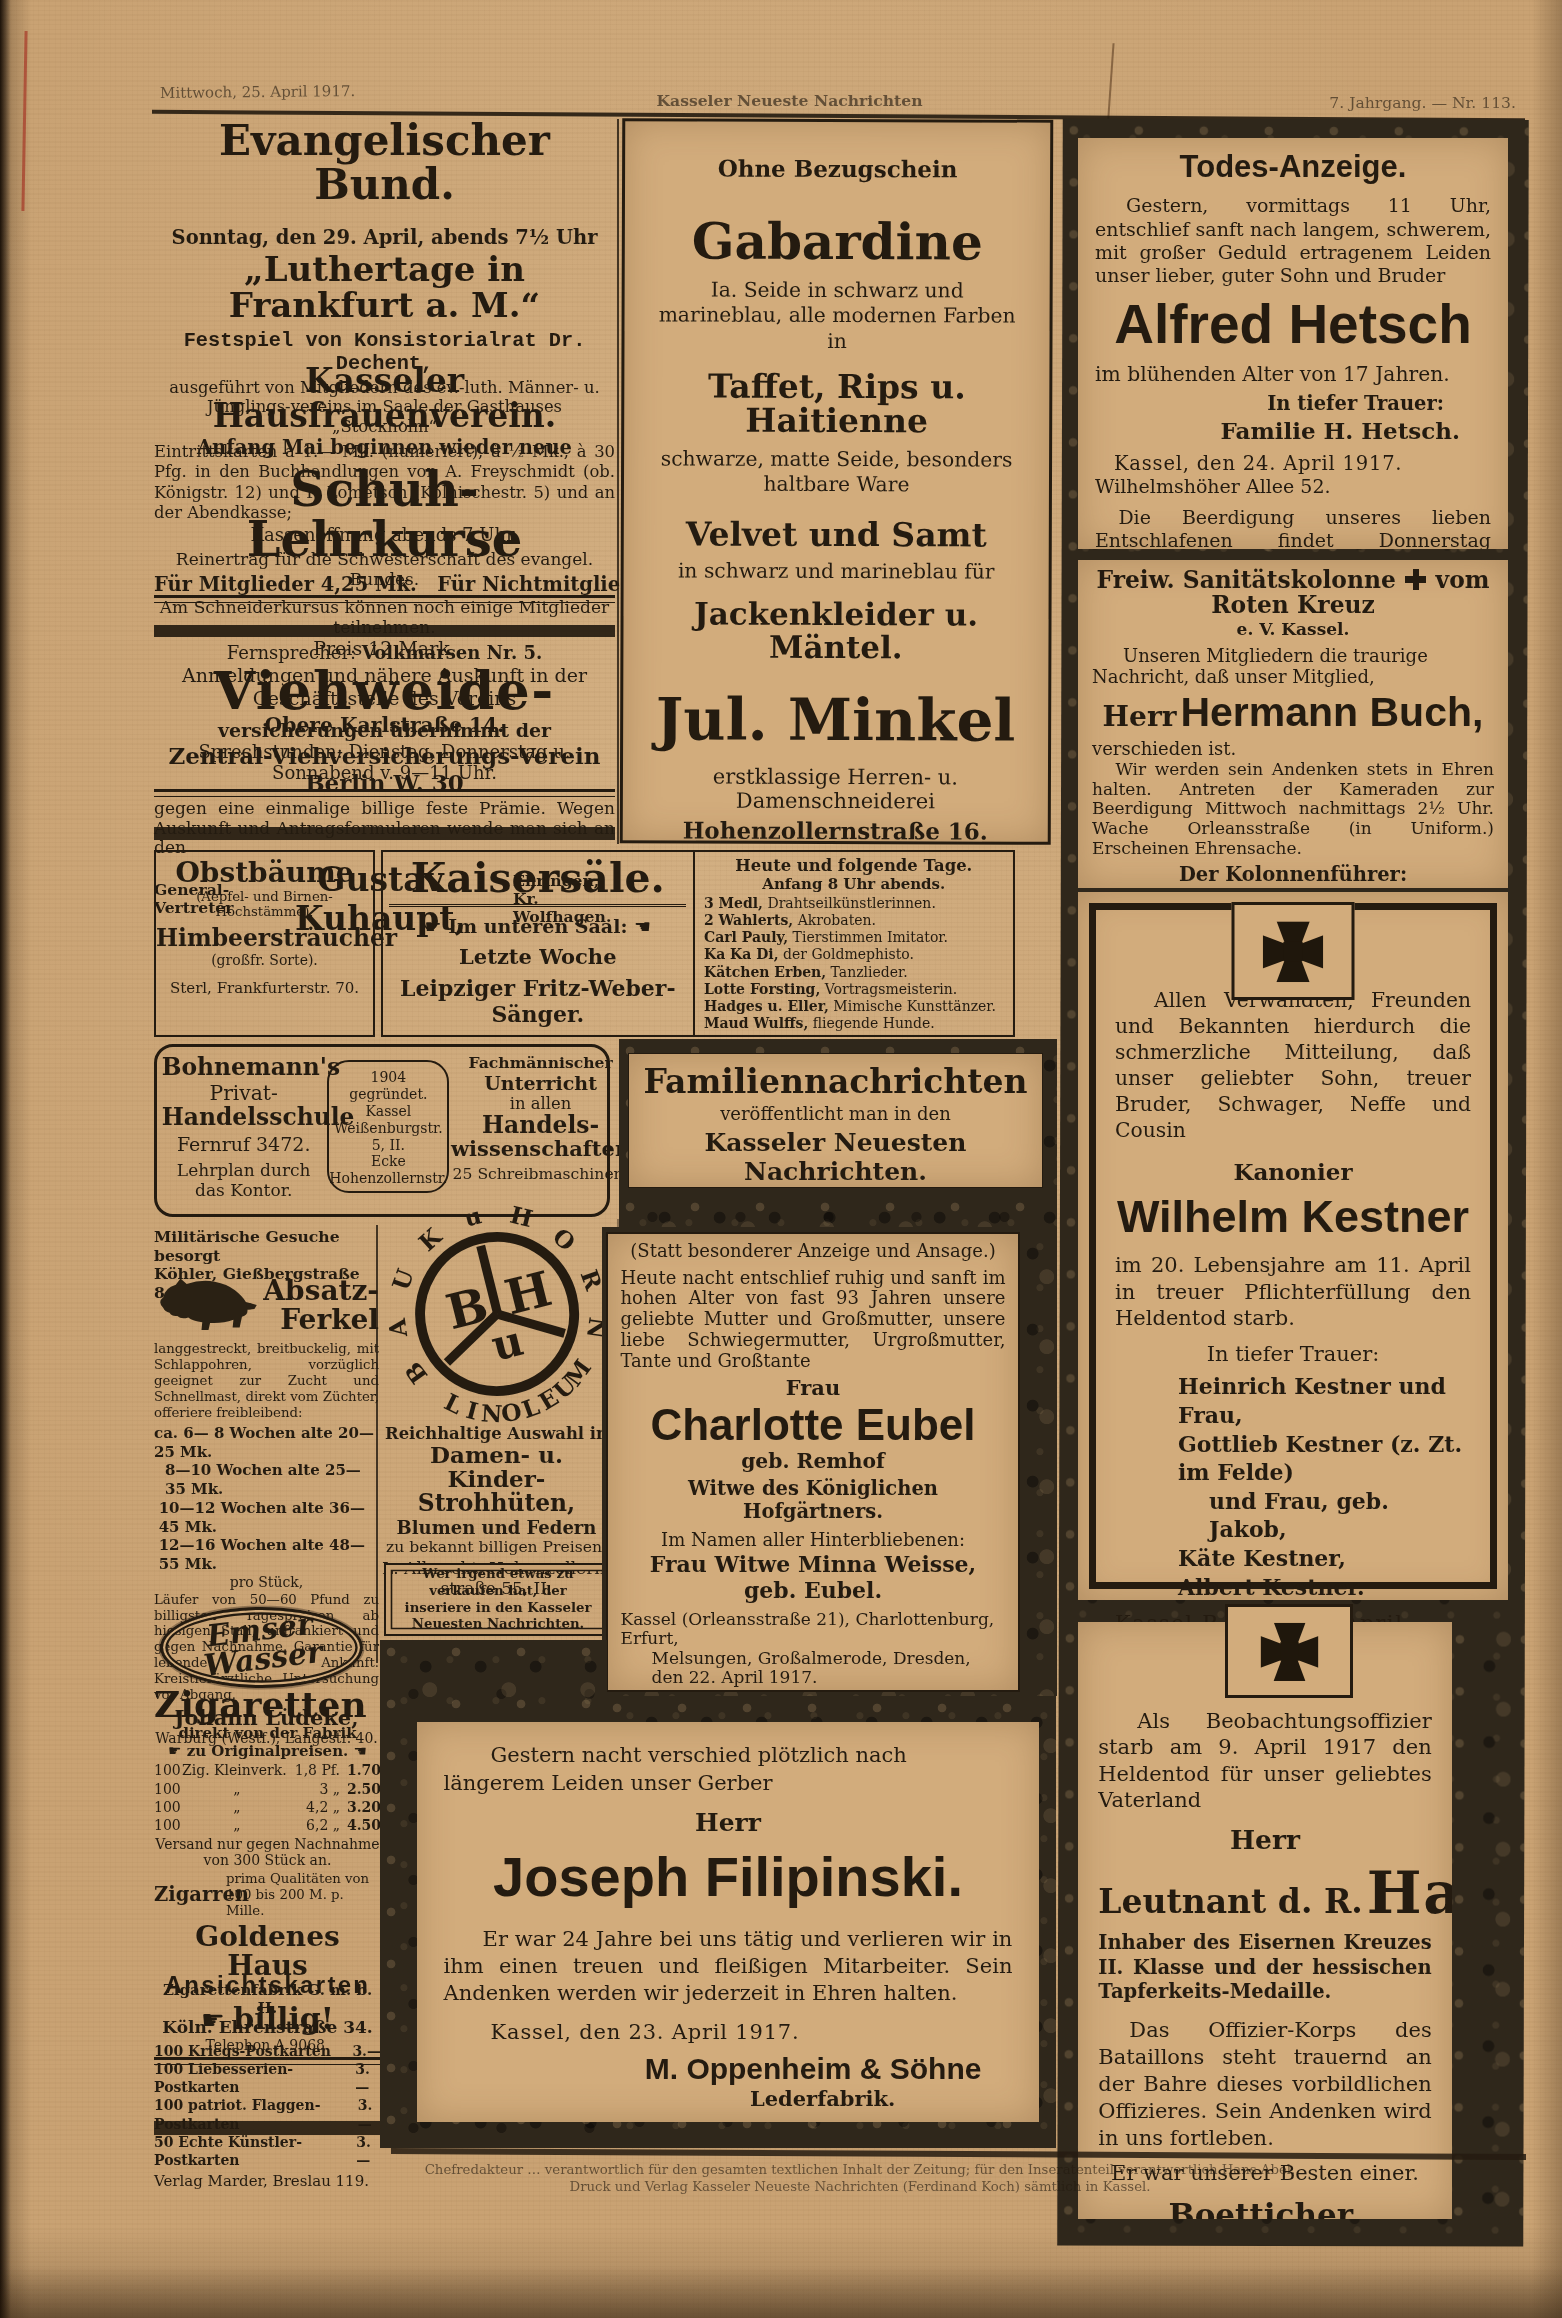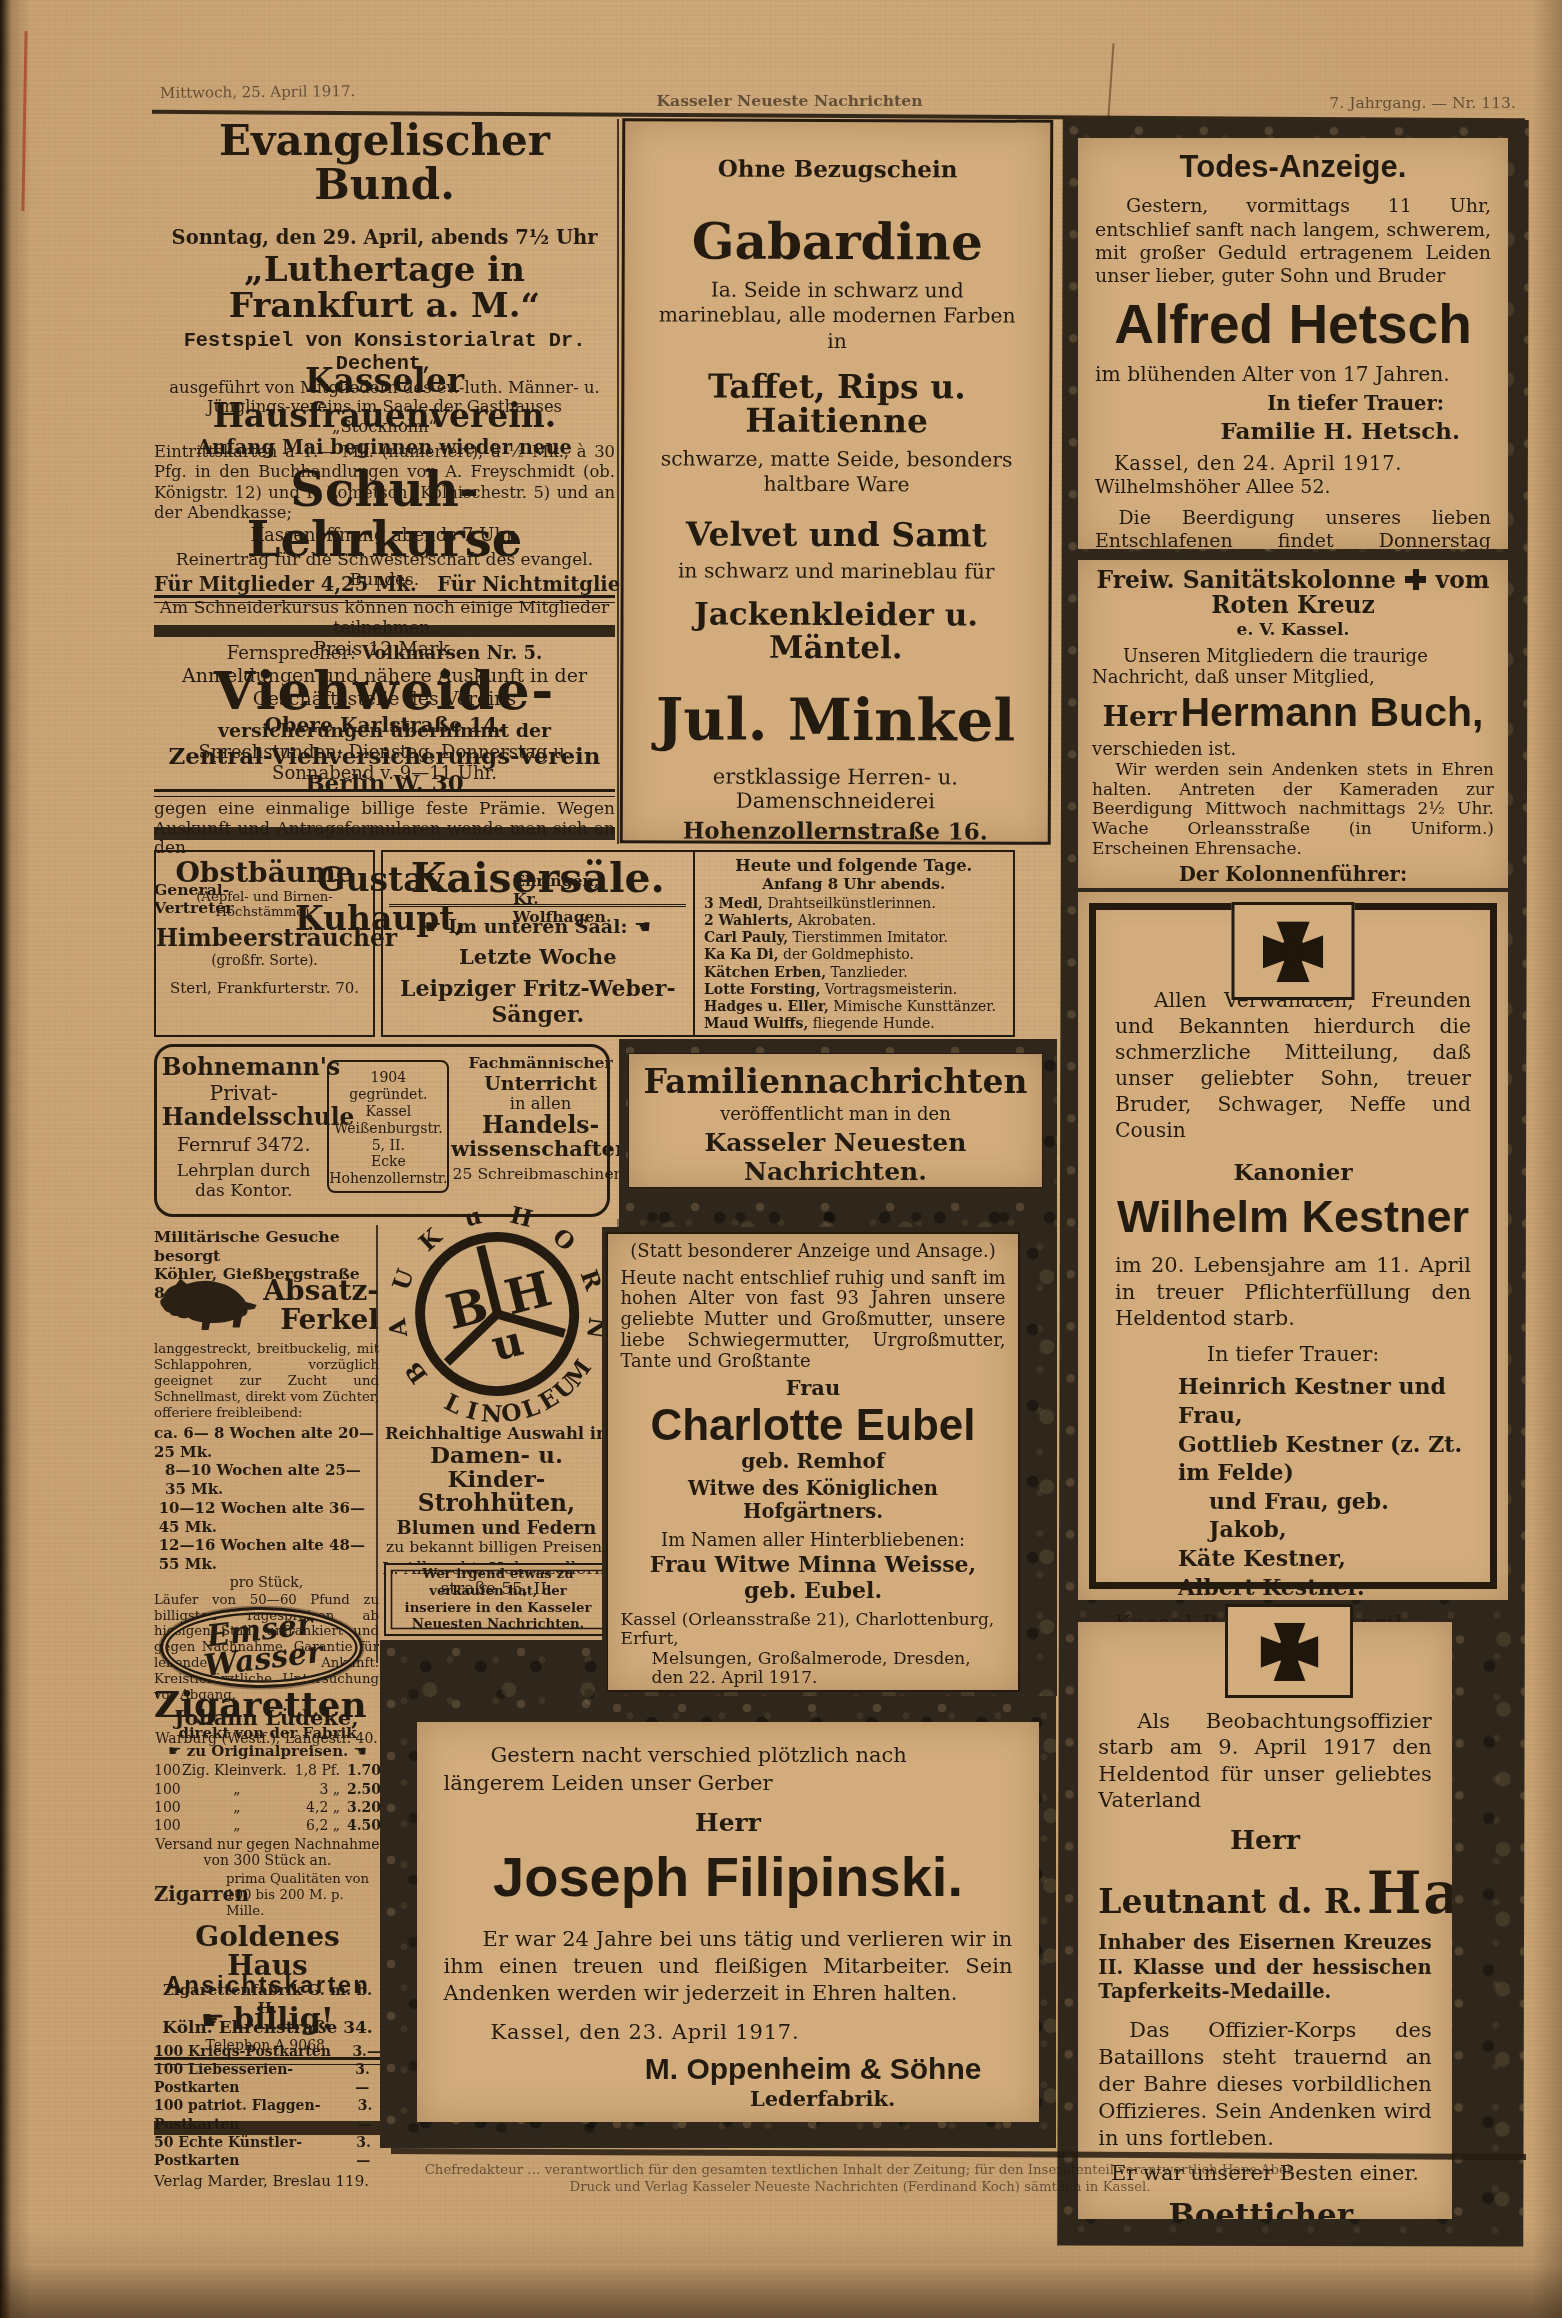--- a/index.html
+++ b/index.html
@@ -153,21 +153,21 @@
   </div>
 
   <div class="b" style="left:154px;top:1044px;width:456px;height:173px;border:3.1px solid #241b10;border-radius:19px;display:flex;padding:6.3px 4.7px;box-sizing:border-box;">
     <div class="c" style="width:164px;">
       <div class="frk" style="font-size:23.4px;">Bohnemann's</div>
       <div class="ser" style="font-size:20.3px;">Privat-</div>
       <div class="frk tight" style="font-size:23.4px;">Handelsschule</div>
       <div style="font-size:19px;margin-top:3.1px;">Fernruf 3472.</div>
       <div style="font-size:17px;margin-top:6.3px;line-height:1.15;">Lehrplan durch das Kontor.</div>
     </div>
-    <div style="width:141px;height:133px;border:2.3px solid #241b10;border-radius:8px;text-align:center;font-size:14px;line-height:1.2;padding-top:7.8px;box-sizing:border-box;margin:6.3px 1.6px 0 1.6px;">
+    <div style="width:141px;height:133px;border:2.3px solid #241b10;border-radius:22px;text-align:center;font-size:14px;line-height:1.2;padding-top:7.8px;box-sizing:border-box;margin:6.3px 1.6px 0 1.6px;">
       <div>1904</div>
       <div>gegründet.</div>
       <div>Kassel</div>
       <div>Weißenburgstr. 5, II.</div>
       <div>Ecke</div>
       <div>Hohenzollernstr.</div>
     </div>
     <div class="c" style="flex:1;">
       <div class="bold" style="font-size:15.6px;">Fachmännischer</div>
       <div class="bold ser" style="font-size:19px;">Unterricht</div>

